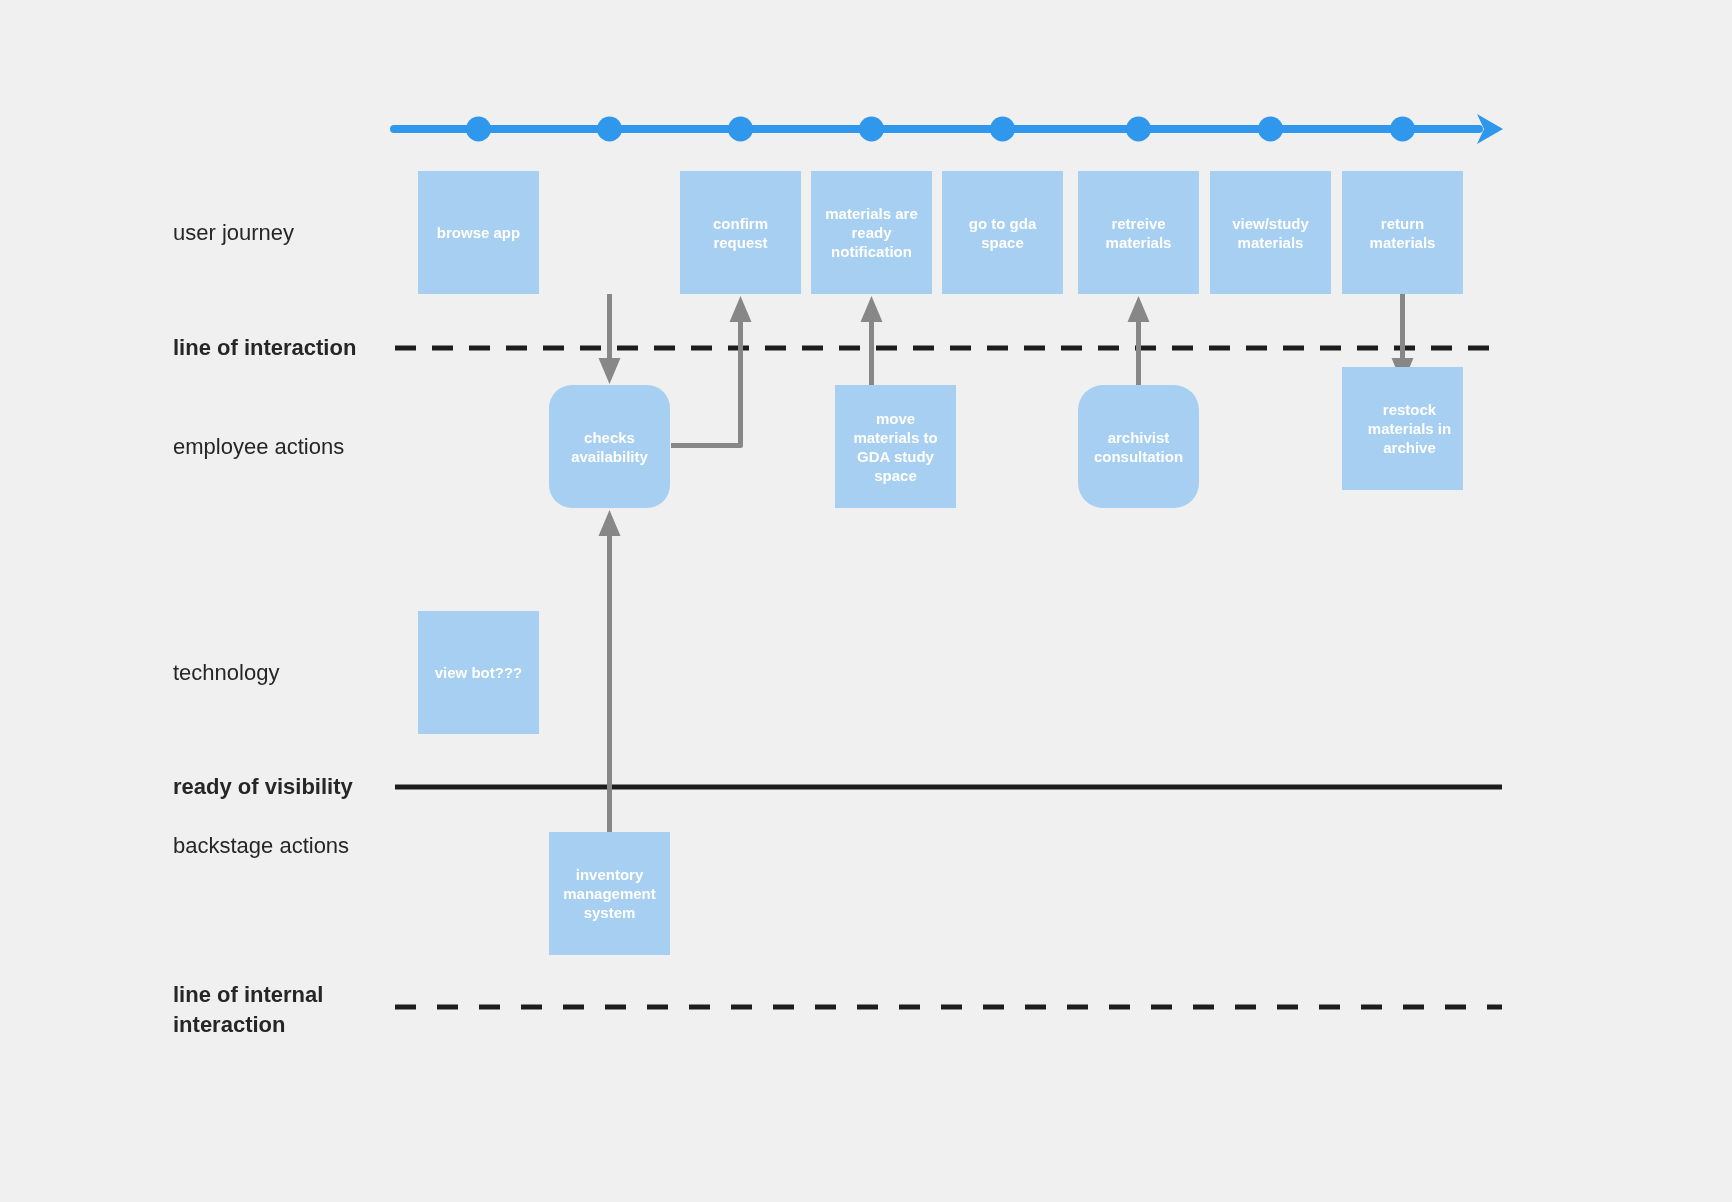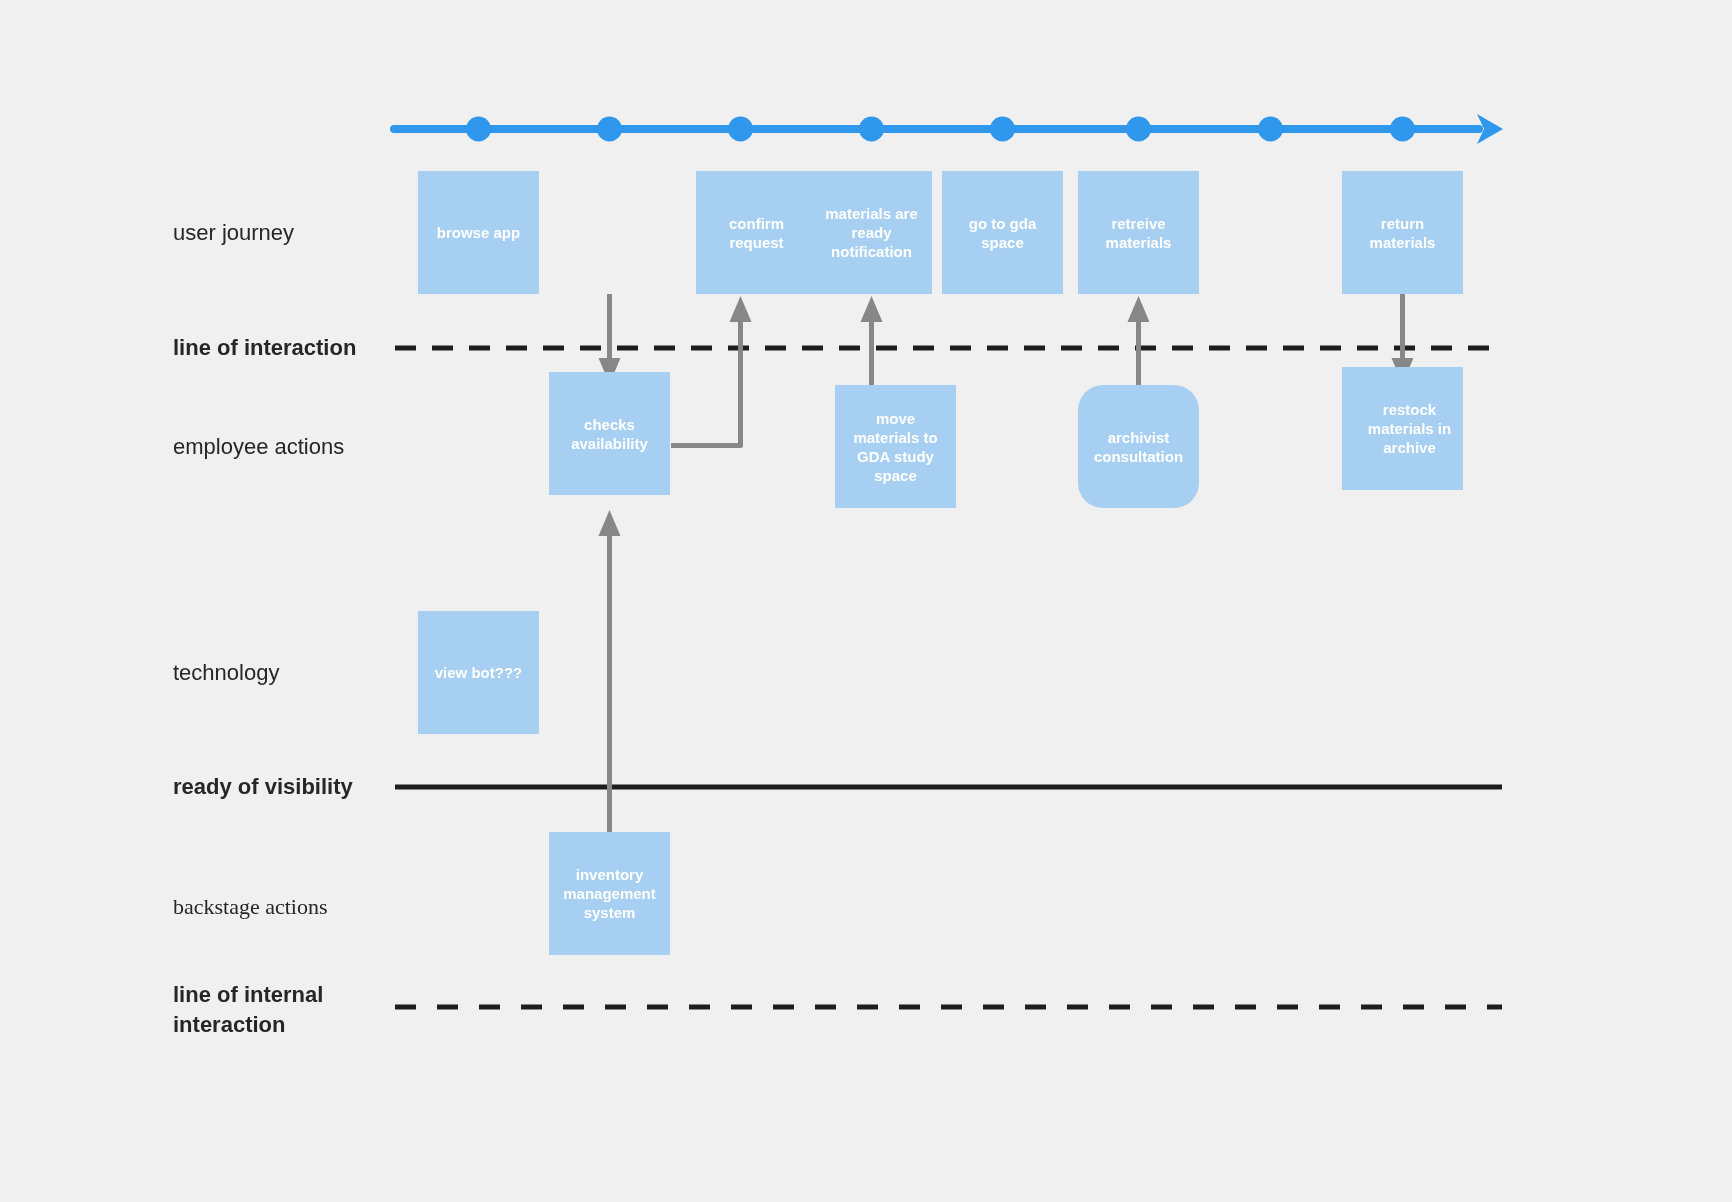--- a/index.html
+++ b/index.html
@@ -95,43 +95,46 @@
 
     <line class="arrow-shaft" x1="609.5" y1="832" x2="609.5" y2="536"></line>
     <polygon class="arrow-head" points="609.5,510 598.5,536 620.5,536"></polygon>
   </svg>
 
   <div class="lane-label" style="top:218px;">user journey</div>
   <div class="lane-label bold" style="top:333px;">line of interaction</div>
   <div class="lane-label" style="top:432px;">employee actions</div>
   <div class="lane-label" style="top:658px;">technology</div>
   <div class="lane-label bold" style="top:772px;">ready of visibility</div>
-  <div class="lane-label" style="top:892px;font-family:Liberation Serif, serif;">backstage actions</div>
+  <div class="lane-label" style="top:831px;">backstage actions</div>
   <div class="lane-label bold wrap" style="top:980px;">line of internal interaction</div>
 
   <div class="note" style="left:418px;top:171px;">
       <span>browse app</span>
     </div>
-  <div class="note" style="left:680px;top:171px;margin-left:16px;">
+  <div class="note" style="left:680px;top:171px;">
       <span>confirm request</span>
     </div>
   <div class="note" style="left:811px;top:171px;">
       <span>materials are ready notification</span>
     </div>
   <div class="note" style="left:942px;top:171px;">
       <span>go to gda space</span>
     </div>
   <div class="note" style="left:1078px;top:171px;">
       <span>retreive materials</span>
     </div>
+  <div class="note" style="left:1210px;top:171px;">
+      <span>view/study materials</span>
+    </div>
   <div class="note" style="left:1342px;top:171px;">
       <span>return materials</span>
     </div>
 
-  <div class="note" style="left:549px;top:372px;">
+  <div class="note" style="left:549px;top:385px;border-radius:23px;">
       <span>checks availability</span>
     </div>
   <div class="note" style="left:811px;top:385px;margin-left:24px;">
       <span>move materials to GDA study space</span>
     </div>
   <div class="note" style="left:1078px;top:385px;border-radius:25px;">
       <span>archivist consultation</span>
     </div>
   <div class="note" style="left:1342px;top:367px;padding-left:20px;">
       <span>restock materials in archive</span>

